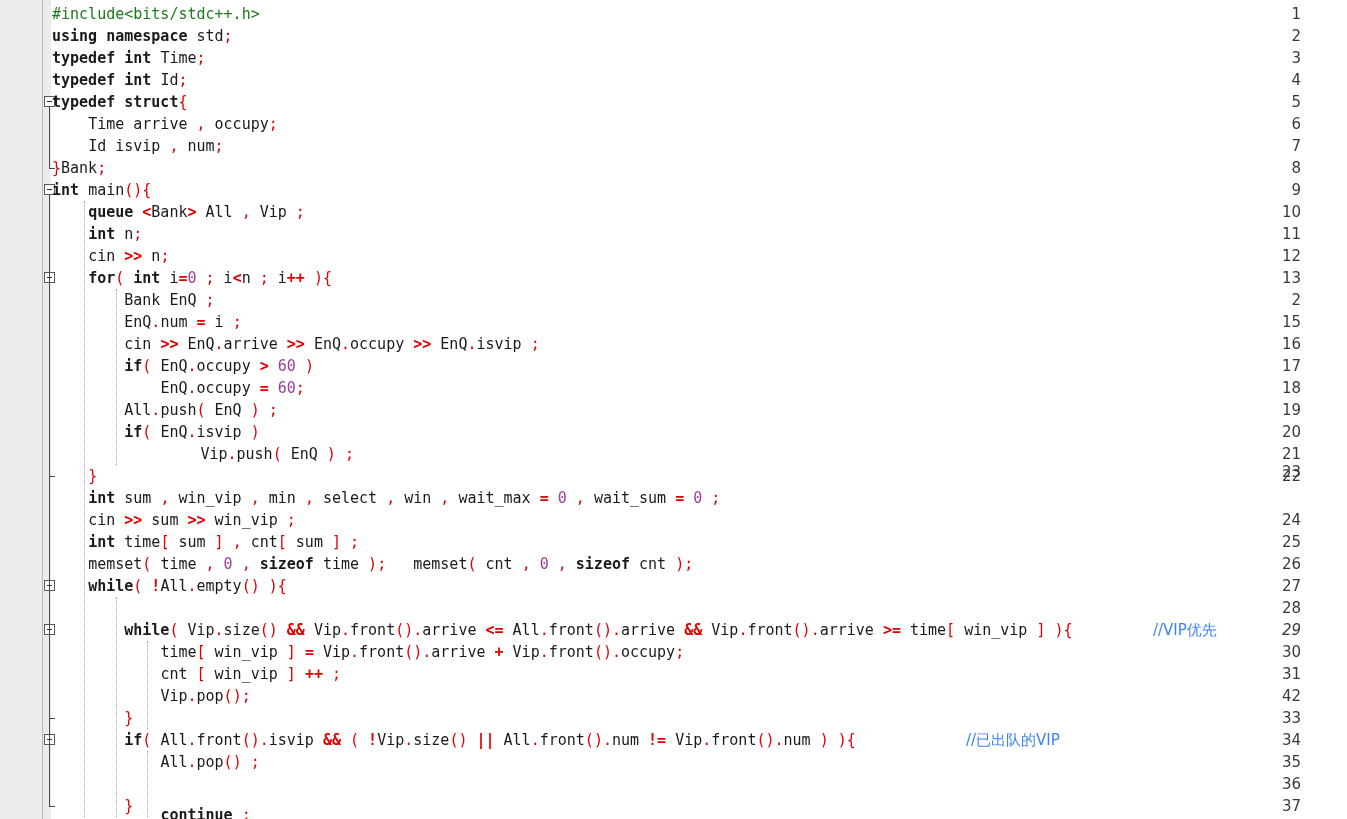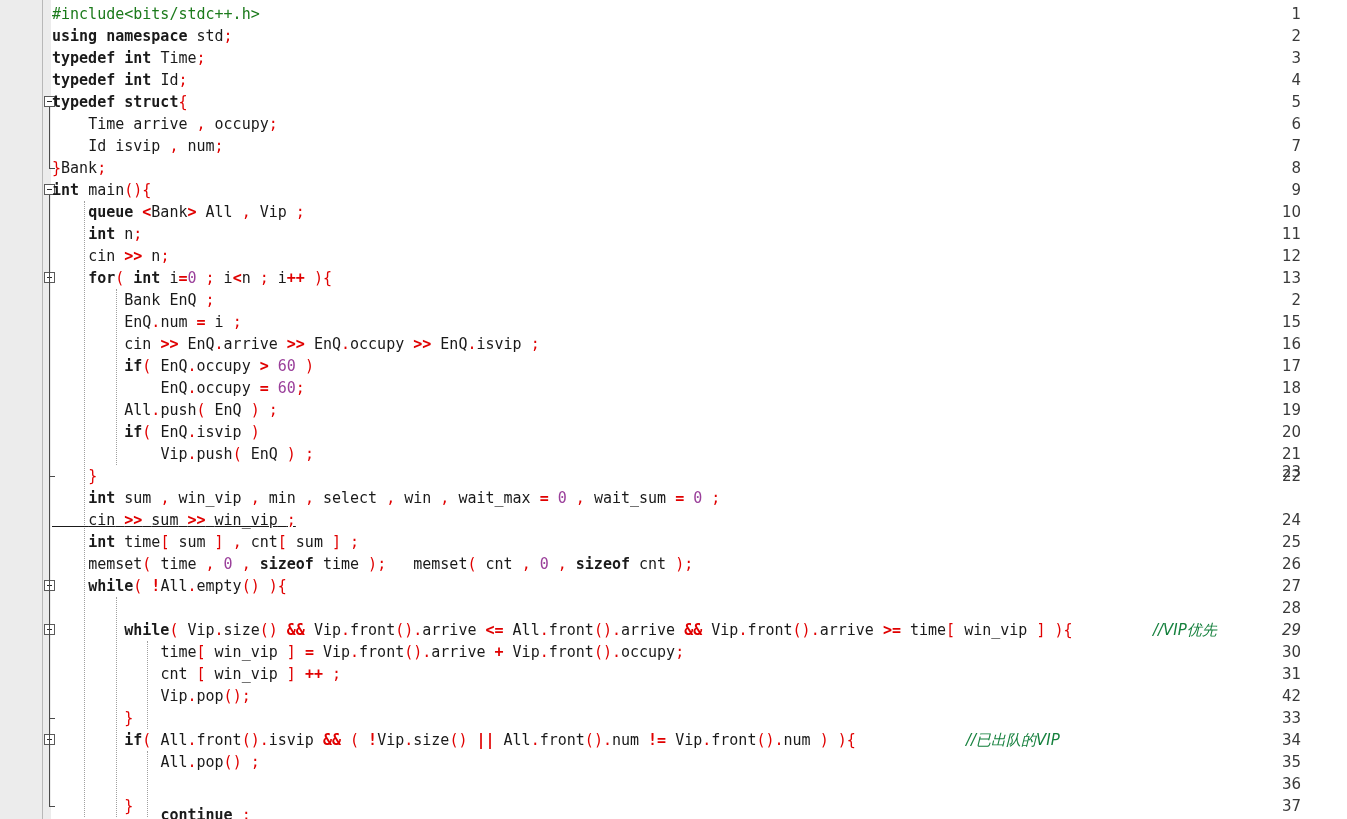--- a/index.html
+++ b/index.html
@@ -109,21 +109,21 @@
     width: 1px;
     border-left: 1px dotted #a0a0a0;
   }
 
   
   .kw   { font-weight: bold; color: #1a1a1a; }
   .pre  { color: #1b7a1b; }
   .num  { color: #9a3f9a; }
   .op   { color: #e00000; font-weight: bold; }
   .pun  { color: #e00000; }
-  .cmt  { color: #15803d; font-style: italic;
+  .cmt  { color: #3b82f6; 
           font-family: "DejaVu Sans", "Liberation Sans", sans-serif; }
   .id   { color: #1a1a1a; }
 </style>
 </head>
 <body>
 
 <div id="editor">
 
   <div id="gutter"></div>
   <div id="gutter-edge"></div>
@@ -209,24 +209,24 @@
         <div class="line" style="top: 223px;">    <span class="kw">int</span> <span class="id">n</span><span class="pun">;</span></div>
         <div class="line" style="top: 245px;">    <span class="id">cin</span> <span class="op">&gt;&gt;</span> <span class="id">n</span><span class="pun">;</span></div>
         <div class="line" style="top: 267px;">    <span class="kw">for</span><span class="pun">(</span> <span class="kw">int</span> <span class="id">i</span><span class="op">=</span><span class="num">0</span> <span class="pun">;</span> <span class="id">i</span><span class="op">&lt;</span><span class="id">n</span> <span class="pun">;</span> <span class="id">i</span><span class="op">++</span> <span class="pun">)</span><span class="pun">{</span></div>
         <div class="line" style="top: 289px;">        <span class="id">Bank</span> <span class="id">EnQ</span> <span class="pun">;</span></div>
         <div class="line" style="top: 311px;">        <span class="id">EnQ</span><span class="pun">.</span><span class="id">num</span> <span class="op">=</span> <span class="id">i</span> <span class="pun">;</span></div>
         <div class="line" style="top: 333px;">        <span class="id">cin</span> <span class="op">&gt;&gt;</span> <span class="id">EnQ</span><span class="pun">.</span><span class="id">arrive</span> <span class="op">&gt;&gt;</span> <span class="id">EnQ</span><span class="pun">.</span><span class="id">occupy</span> <span class="op">&gt;&gt;</span> <span class="id">EnQ</span><span class="pun">.</span><span class="id">isvip</span> <span class="pun">;</span></div>
         <div class="line" style="top: 355px;">        <span class="kw">if</span><span class="pun">(</span> <span class="id">EnQ</span><span class="pun">.</span><span class="id">occupy</span> <span class="op">&gt;</span> <span class="num">60</span> <span class="pun">)</span></div>
         <div class="line" style="top: 377px;">            <span class="id">EnQ</span><span class="pun">.</span><span class="id">occupy</span> <span class="op">=</span> <span class="num">60</span><span class="pun">;</span></div>
         <div class="line" style="top: 399px;">        <span class="id">All</span><span class="pun">.</span><span class="id">push</span><span class="pun">(</span> <span class="id">EnQ</span> <span class="pun">)</span> <span class="pun">;</span></div>
         <div class="line" style="top: 421px;">        <span class="kw">if</span><span class="pun">(</span> <span class="id">EnQ</span><span class="pun">.</span><span class="id">isvip</span> <span class="pun">)</span></div>
-        <div class="line" style="top: 443px;">            <span class="id">Vip</span><span class="pun">.</span><span class="id">push</span><span class="pun">(</span> <span class="id">EnQ</span> <span class="pun">)</span> <span class="pun">;</span></div>
+        <div class="line" style="top: 443px; padding-left: 40px;">            <span class="id">Vip</span><span class="pun">.</span><span class="id">push</span><span class="pun">(</span> <span class="id">EnQ</span> <span class="pun">)</span> <span class="pun">;</span></div>
         <div class="line" style="top: 465px;">    <span class="pun">}</span></div>
         <div class="line" style="top: 487px;">    <span class="kw">int</span> <span class="id">sum</span> <span class="pun">,</span> <span class="id">win_vip</span> <span class="pun">,</span> <span class="id">min</span> <span class="pun">,</span> <span class="id">select</span> <span class="pun">,</span> <span class="id">win</span> <span class="pun">,</span> <span class="id">wait_max</span> <span class="op">=</span> <span class="num">0</span> <span class="pun">,</span> <span class="id">wait_sum</span> <span class="op">=</span> <span class="num">0</span> <span class="pun">;</span></div>
-        <div class="line" style="top: 509px; text-decoration: underline;">    <span class="id">cin</span> <span class="op">&gt;&gt;</span> <span class="id">sum</span> <span class="op">&gt;&gt;</span> <span class="id">win_vip</span> <span class="pun">;</span></div>
+        <div class="line" style="top: 509px;">    <span class="id">cin</span> <span class="op">&gt;&gt;</span> <span class="id">sum</span> <span class="op">&gt;&gt;</span> <span class="id">win_vip</span> <span class="pun">;</span></div>
         <div class="line" style="top: 531px;">    <span class="kw">int</span> <span class="id">time</span><span class="pun">[</span> <span class="id">sum</span> <span class="pun">]</span> <span class="pun">,</span> <span class="id">cnt</span><span class="pun">[</span> <span class="id">sum</span> <span class="pun">]</span> <span class="pun">;</span></div>
         <div class="line" style="top: 553px;">    <span class="id">memset</span><span class="pun">(</span> <span class="id">time</span> <span class="pun">,</span> <span class="num">0</span> <span class="pun">,</span> <span class="kw">sizeof</span> <span class="id">time</span> <span class="pun">)</span><span class="pun">;</span>   <span class="id">memset</span><span class="pun">(</span> <span class="id">cnt</span> <span class="pun">,</span> <span class="num">0</span> <span class="pun">,</span> <span class="kw">sizeof</span> <span class="id">cnt</span> <span class="pun">)</span><span class="pun">;</span></div>
         <div class="line" style="top: 575px;">    <span class="kw">while</span><span class="pun">(</span> <span class="op">!</span><span class="id">All</span><span class="pun">.</span><span class="id">empty</span><span class="pun">(</span><span class="pun">)</span> <span class="pun">)</span><span class="pun">{</span></div>
         <div class="line" style="top: 597px;"></div>
         <div class="line" style="top: 619px;">        <span class="kw">while</span><span class="pun">(</span> <span class="id">Vip</span><span class="pun">.</span><span class="id">size</span><span class="pun">(</span><span class="pun">)</span> <span class="op">&amp;&amp;</span> <span class="id">Vip</span><span class="pun">.</span><span class="id">front</span><span class="pun">(</span><span class="pun">)</span><span class="pun">.</span><span class="id">arrive</span> <span class="op">&lt;=</span> <span class="id">All</span><span class="pun">.</span><span class="id">front</span><span class="pun">(</span><span class="pun">)</span><span class="pun">.</span><span class="id">arrive</span> <span class="op">&amp;&amp;</span> <span class="id">Vip</span><span class="pun">.</span><span class="id">front</span><span class="pun">(</span><span class="pun">)</span><span class="pun">.</span><span class="id">arrive</span> <span class="op">&gt;=</span> <span class="id">time</span><span class="pun">[</span> <span class="id">win_vip</span> <span class="pun">]</span> <span class="pun">)</span><span class="pun">{</span></div>
         <div class="line cmt" style="top: 619px; left: 1101px;">//VIP优先</div>
         <div class="line" style="top: 641px;">            <span class="id">time</span><span class="pun">[</span> <span class="id">win_vip</span> <span class="pun">]</span> <span class="op">=</span> <span class="id">Vip</span><span class="pun">.</span><span class="id">front</span><span class="pun">(</span><span class="pun">)</span><span class="pun">.</span><span class="id">arrive</span> <span class="op">+</span> <span class="id">Vip</span><span class="pun">.</span><span class="id">front</span><span class="pun">(</span><span class="pun">)</span><span class="pun">.</span><span class="id">occupy</span><span class="pun">;</span></div>
         <div class="line" style="top: 663px;">            <span class="id">cnt</span> <span class="pun">[</span> <span class="id">win_vip</span> <span class="pun">]</span> <span class="op">++</span> <span class="pun">;</span></div>
         <div class="line" style="top: 685px;">            <span class="id">Vip</span><span class="pun">.</span><span class="id">pop</span><span class="pun">(</span><span class="pun">)</span><span class="pun">;</span></div>
         <div class="line" style="top: 707px;">        <span class="pun">}</span></div>

